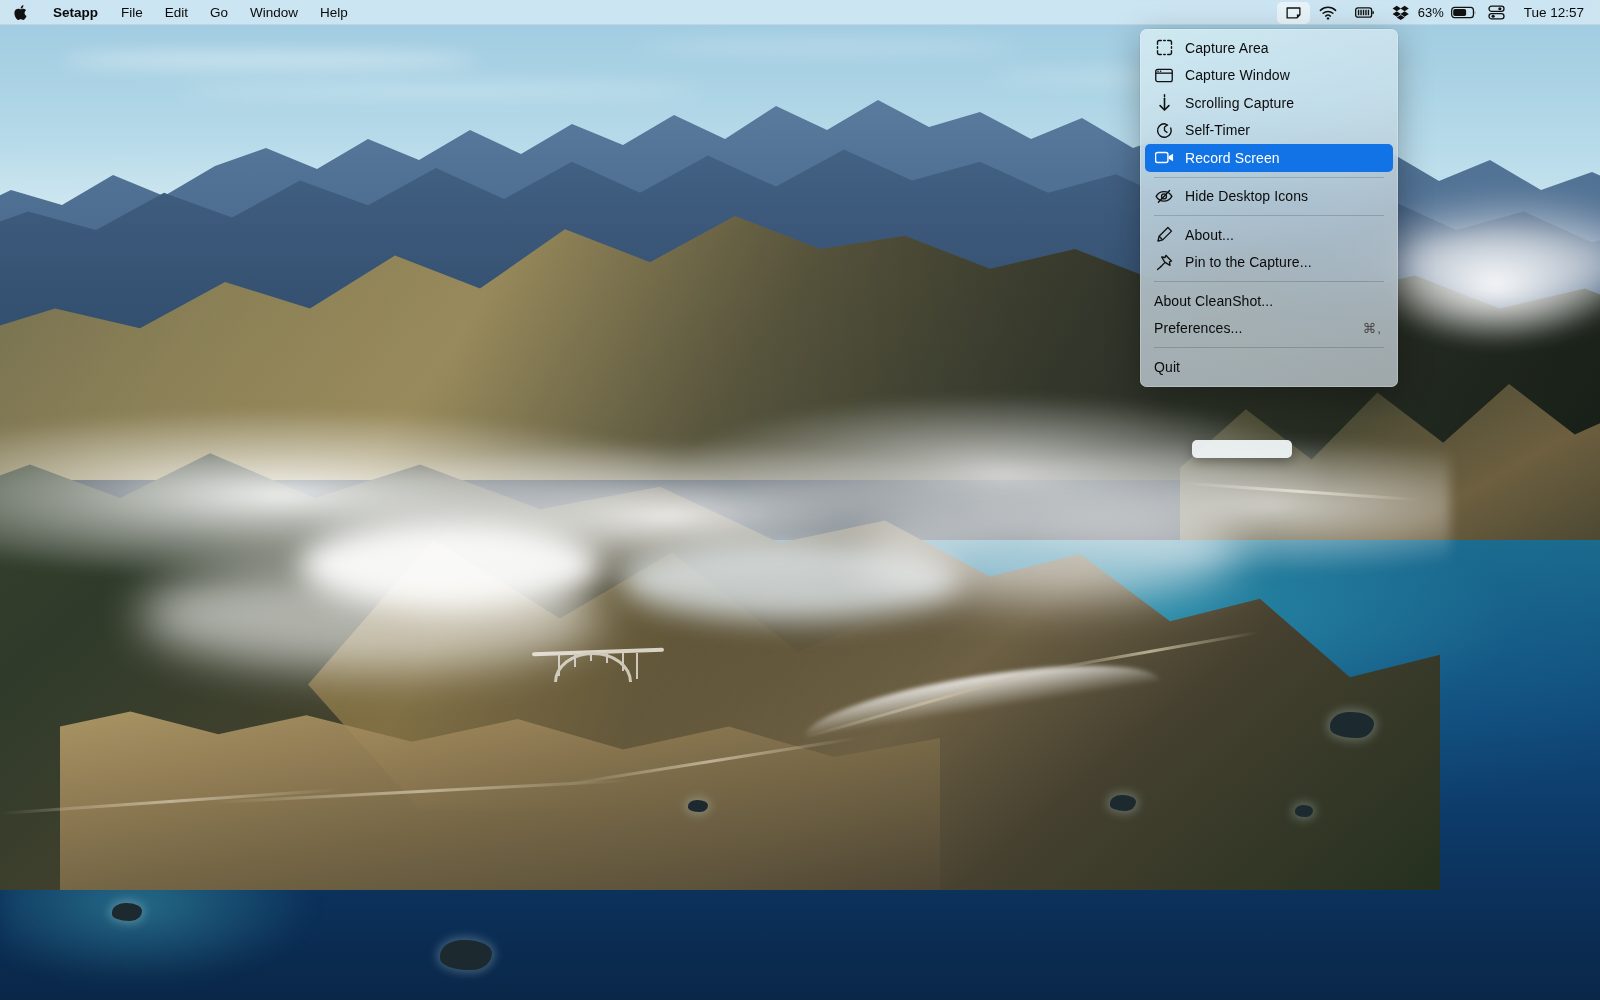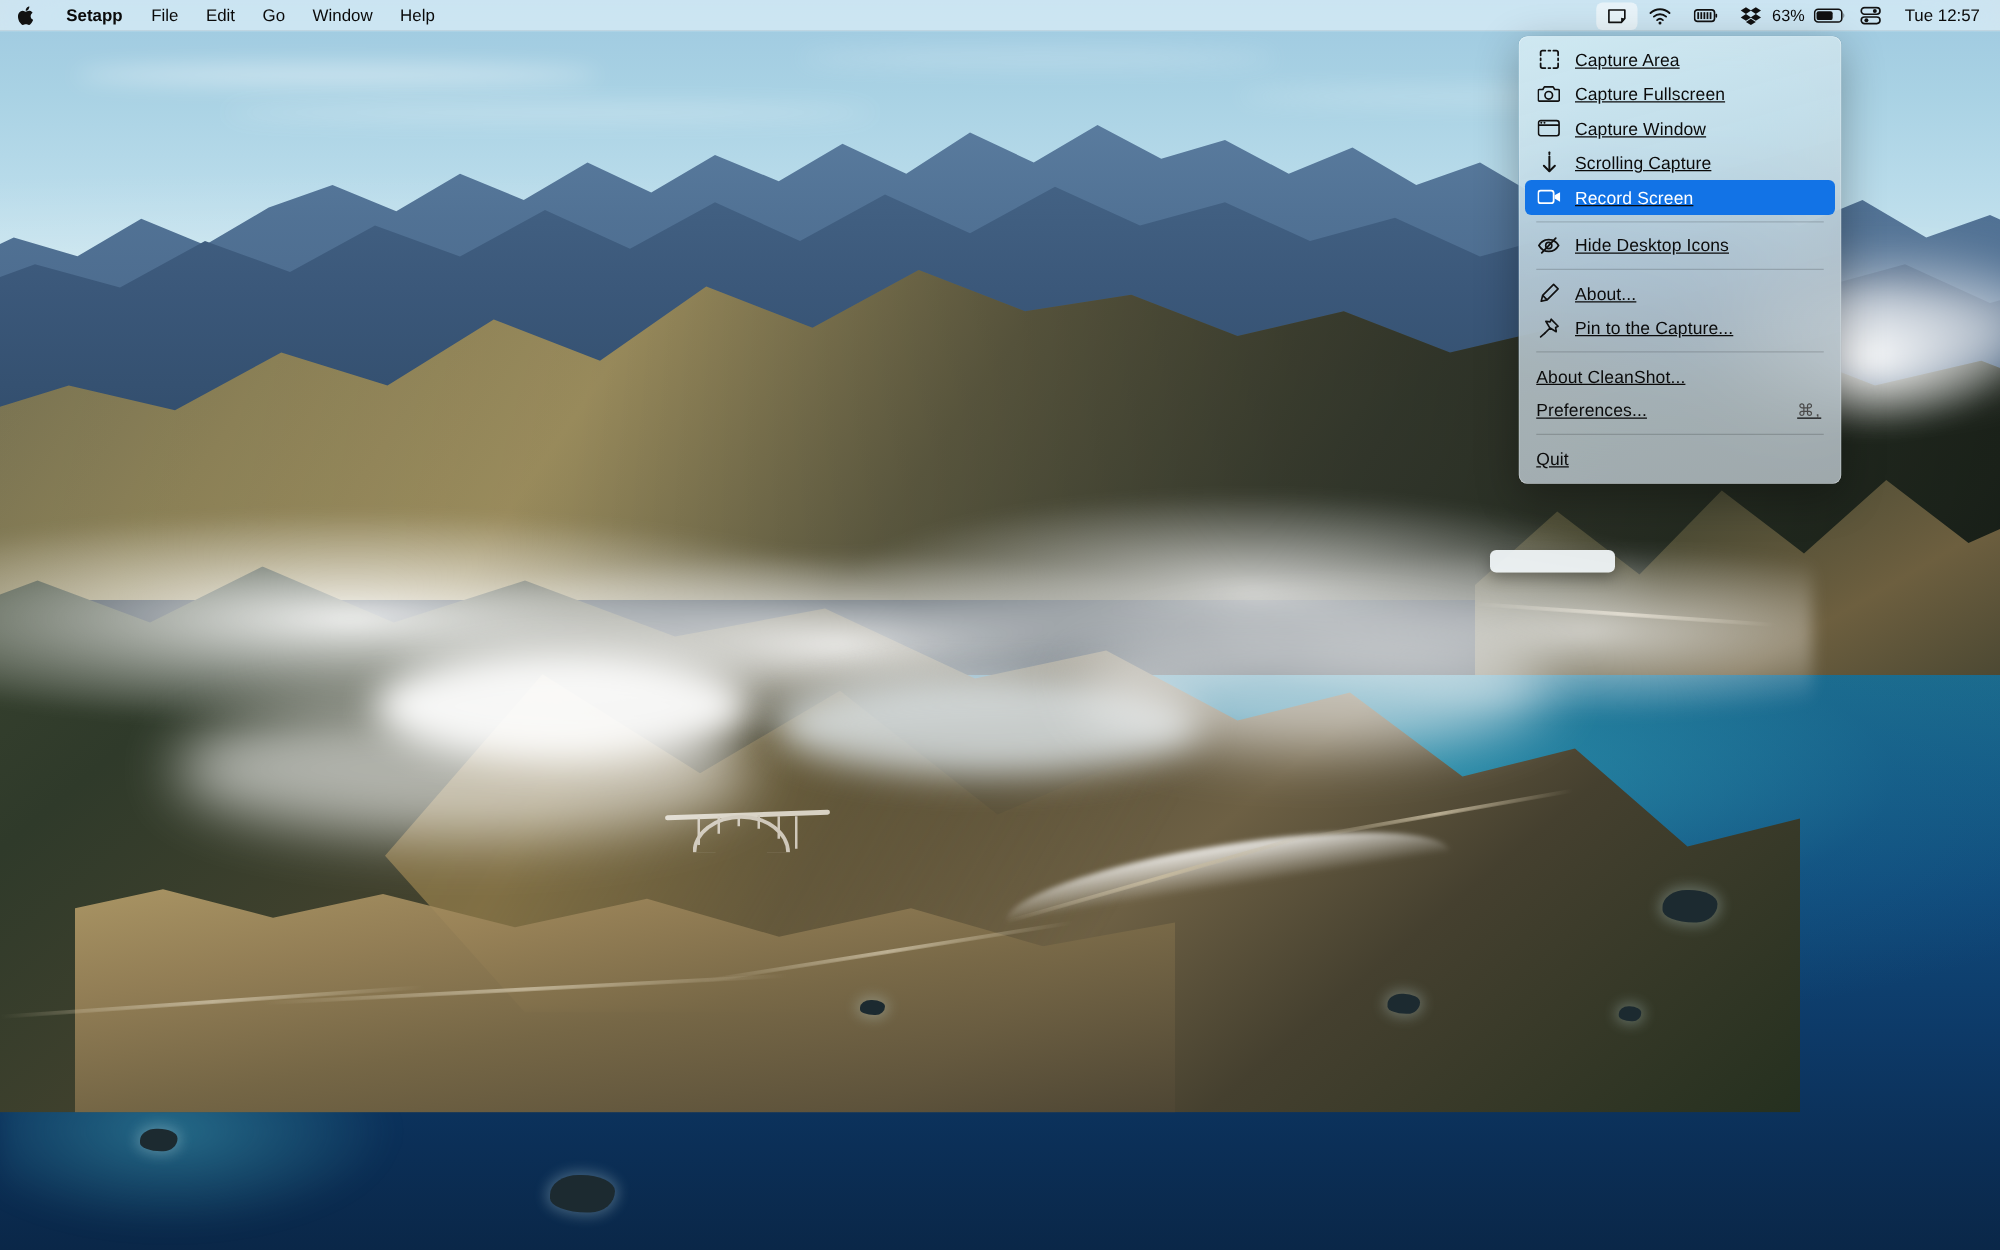--- a/index.html
+++ b/index.html
@@ -171,29 +171,29 @@
   .mb-item { padding:0 11px; height:25px; line-height:25px; white-space:nowrap; cursor:default; }
   .mb-item.bold { font-weight:bold; padding:0 12px; }
   .mb-apple { padding:0 12px 0 4px; display:flex; align-items:center; height:25px; }
   .mb-status { padding:0 9px; height:22px; display:flex; align-items:center; justify-content:center; }
   .mb-status.active { background:rgba(255,255,255,.55); border-radius:5px; height:22px; padding:0 8px; }
   .mb-clock { padding:0 4px 0 10px; font-size:13.5px; white-space:nowrap; }
   .mb-pct { font-size:13px; padding-right:5px; }
 
   
   #cleanshot-menu {
-    position:absolute; left:1215px; top:29px; width:258px;
+    position:absolute; left:1140px; top:29px; width:258px;
     border-radius:7px;
     background:linear-gradient(165deg, rgba(214,235,242,.88) 0%, rgba(201,222,231,.86) 30%, rgba(185,198,205,.87) 62%, rgba(176,186,192,.88) 100%);
     backdrop-filter:blur(32px) saturate(170%);
     -webkit-backdrop-filter:blur(32px) saturate(170%);
     box-shadow:0 10px 34px rgba(0,0,0,.30), 0 0 0 .5px rgba(255,255,255,.45) inset, 0 0 0 .5px rgba(0,0,0,.10);
     padding:5px 0 6px 0;
     z-index:60;
-    font-size:14px; color:#0b0b0b;text-decoration:underline;
+    font-size:14px; color:#0b0b0b;
   }
   .mi {
     display:flex; align-items:center; height:27.5px;
     margin:0 5px; padding:0 9px; border-radius:5px;
     white-space:nowrap; cursor:default;
   }
   .mi .ic { width:20px; height:18px; display:flex; align-items:center; justify-content:center; margin-right:11px; flex:0 0 20px; }
   .mi .lbl { flex:1; letter-spacing:.1px; }
   .mi .key { color:#4b4b4b; font-size:13.5px; letter-spacing:1px; padding-right:2px; }
   .mi.sel { background:#1273e6; color:#fff; }
@@ -353,29 +353,20 @@
           <path d="M12.4 1.6h2.5a1.5 1.5 0 0 1 1.5 1.5v2.5"></path>
           <path d="M16.4 12.4v2.5a1.5 1.5 0 0 1-1.5 1.5h-2.5"></path>
           <path d="M5.6 16.4H3.1a1.5 1.5 0 0 1-1.5-1.5v-2.5"></path>
           <path d="M8.2 1.6h1.6M8.2 16.4h1.6M1.6 8.2v1.6M16.4 8.2v1.6"></path>
         </g>
       </svg>
     </span>
     <span class="lbl">Capture Area</span>
   </div>
 
-  <div class="mi">
-    <span class="ic">
-      <svg width="18" height="16" viewBox="0 0 19 16" aria-hidden="true">
-        <path fill="none" stroke="#111" stroke-width="1.4" stroke-linejoin="round" d="M1.5 4.4h3l1.3-2.2h7.4l1.3 2.2h3a.9.9 0 0 1 .9.9v8a.9.9 0 0 1-.9.9H1.5a.9.9 0 0 1-.9-.9v-8a.9.9 0 0 1 .9-.9z"></path>
-        <circle cx="9.5" cy="9.3" r="3.2" fill="none" stroke="#111" stroke-width="1.4"></circle>
-      </svg>
-    </span>
-    <span class="lbl">Capture Fullscreen</span>
-  </div>
 
   <div class="mi">
     <span class="ic">
       <svg width="18" height="15" viewBox="0 0 19 15" aria-hidden="true">
         <rect x="0.8" y="1.1" width="17.4" height="12.8" rx="2" fill="none" stroke="#111" stroke-width="1.4"></rect>
         <path d="M0.8 5h17.4" stroke="#111" stroke-width="1.4"></path>
         <circle cx="3.2" cy="3.05" r=".85" fill="#111"></circle>
         <circle cx="5.9" cy="3.05" r=".85" fill="#111"></circle>
       </svg>
     </span>
@@ -386,20 +377,30 @@
     <span class="ic">
       <svg width="13" height="18" viewBox="0 0 13 18" aria-hidden="true">
         <path d="M6.5 .8v1.6" stroke="#111" stroke-width="1.5" stroke-linecap="round"></path>
         <path d="M6.5 4.2v11.4" stroke="#111" stroke-width="1.6" stroke-linecap="round"></path>
         <path d="M2.1 11.6l4.4 4.4 4.4-4.4" fill="none" stroke="#111" stroke-width="1.6" stroke-linecap="round" stroke-linejoin="round"></path>
       </svg>
     </span>
     <span class="lbl">Scrolling Capture</span>
   </div>
 
+  <div class="mi">
+    <span class="ic">
+      <svg width="17" height="17" viewBox="0 0 18 18" aria-hidden="true">
+        <path d="M15.6 6.4A7.2 7.2 0 1 1 9 1.8" fill="none" stroke="#111" stroke-width="1.5" stroke-linecap="round"></path>
+        <path d="M9 1.8l3.3 1.4-3.3 1.9" fill="none" stroke="#111" stroke-width="1.4" stroke-linejoin="round"></path>
+        <path d="M9 5.6V9l2.6 2" fill="none" stroke="#111" stroke-width="1.4" stroke-linecap="round" stroke-linejoin="round"></path>
+      </svg>
+    </span>
+    <span class="lbl">Self-Timer</span>
+  </div>
 
   <div class="mi sel">
     <span class="ic">
       <svg width="19" height="13" viewBox="0 0 20 13" aria-hidden="true">
         <rect x="0.6" y="1.2" width="13" height="10.6" rx="2.1" fill="none" stroke="#fff" stroke-width="1.5"></rect>
         <path d="M14.4 5.2l4.6-2.7v8l-4.6-2.7z" fill="#fff"></path>
       </svg>
     </span>
     <span class="lbl">Record Screen</span>
   </div>

